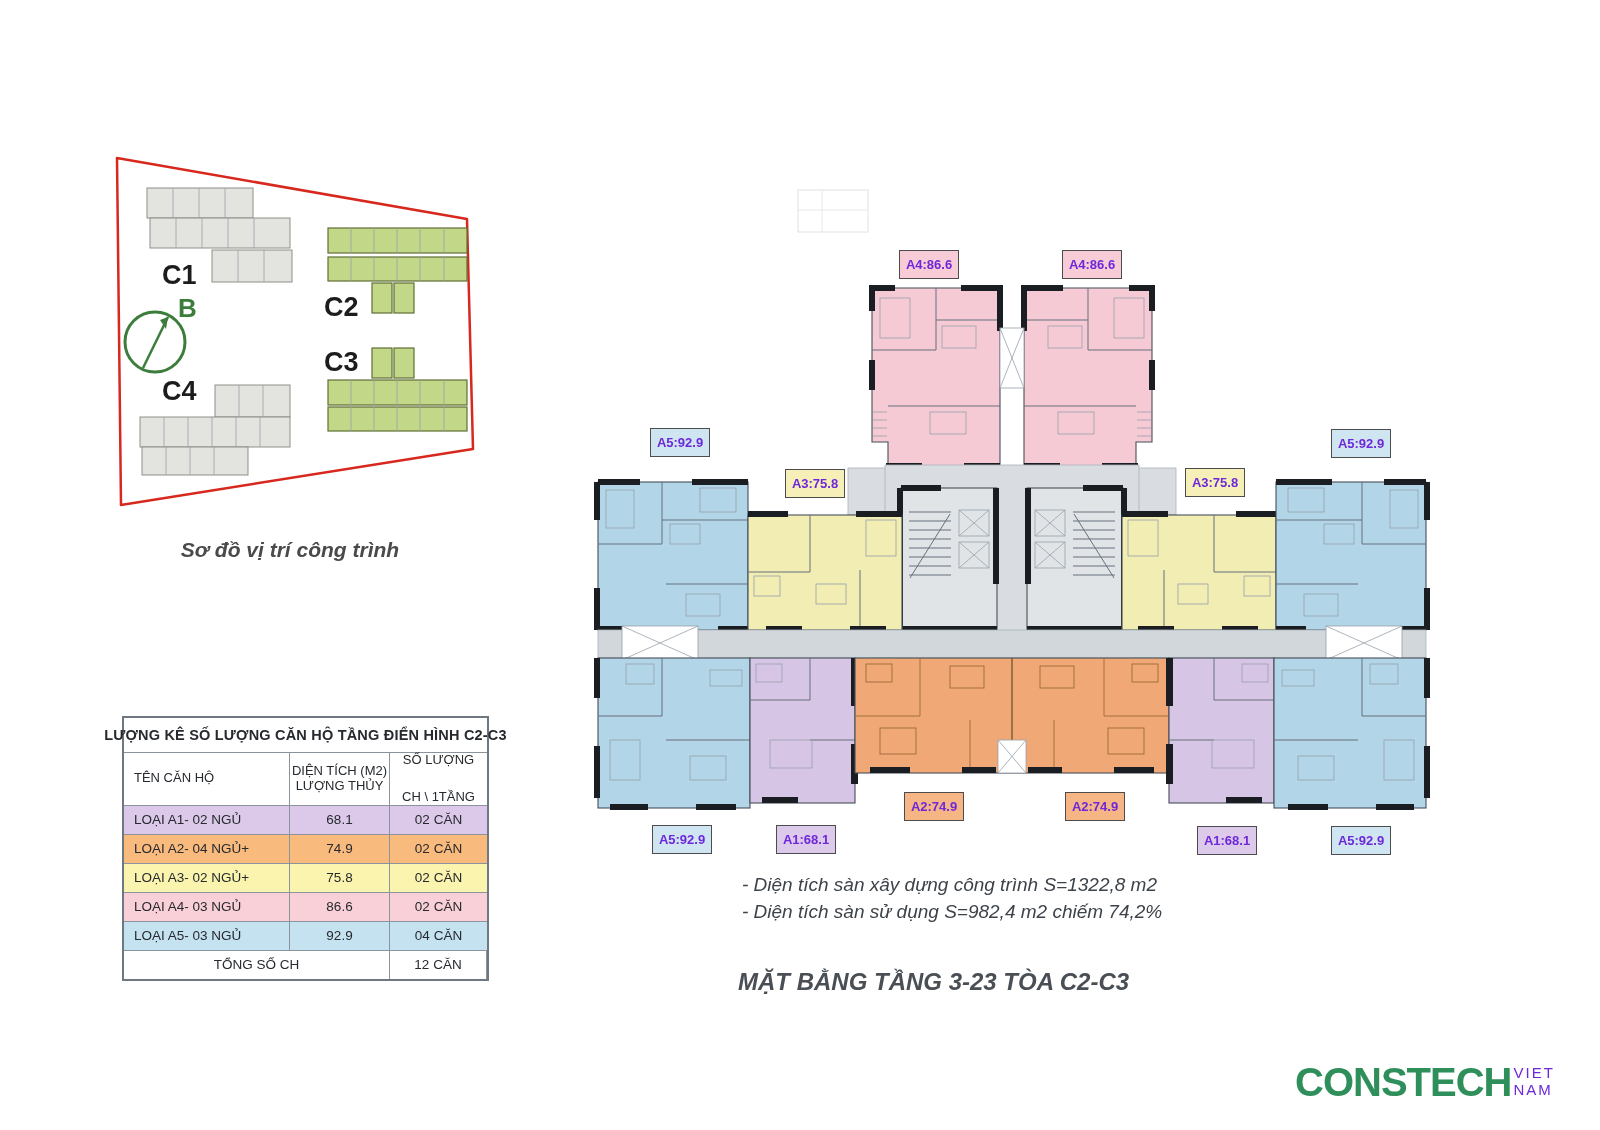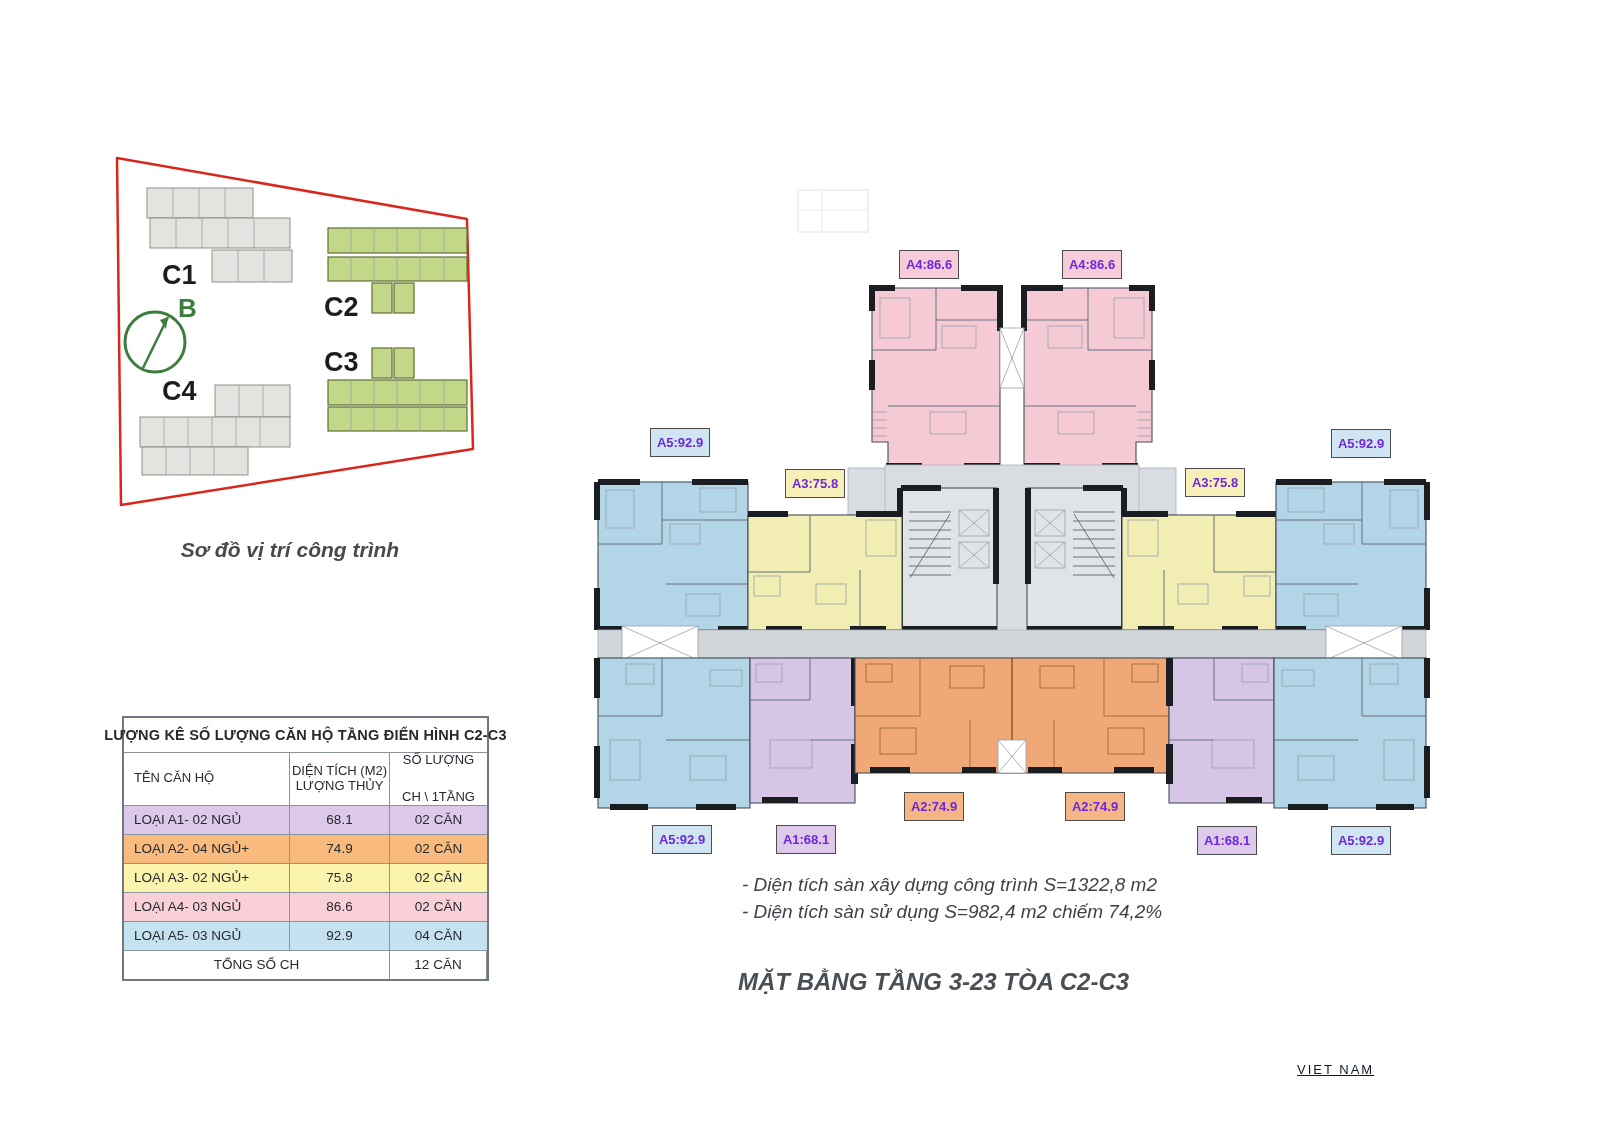--- a/index.html
+++ b/index.html
@@ -54,21 +54,21 @@
     left:150px;top:538px;width:280px;text-align:center;
     font-style:italic;font-weight:600;font-size:21px;color:#4a4a4a;
   }
   .note{left:742px;font-style:italic;font-weight:500;font-size:19px;color:#3d434a;white-space:nowrap;}
   .plan-title{
     left:738px;top:968px;width:340px;text-align:center;
     font-weight:bold;font-style:italic;font-size:24px;color:#4a4f55;white-space:nowrap;
   }
   .logo{left:1295px;top:1062px;display:flex;align-items:flex-end;}
   .logo-main{font-size:40px;font-weight:600;color:#2f8f5b;letter-spacing:-1px;line-height:1;}
-  .logo-sub{font-size:13px;color:#0f172a;letter-spacing:2px;margin-left:2px;margin-bottom:4px;text-decoration:underline;}
+  .logo-sub{font-size:15px;color:#6d28d9;letter-spacing:2px;margin-left:2px;margin-bottom:4px;}
 </style>
 </head>
 <body>
 
 <svg class="abs" style="left:100px;top:140px" width="400" height="440" viewBox="0 0 400 440">
   <polygon points="17,18 367,79 373,309 21,365" fill="none" stroke="#d8281e" stroke-width="2.5" stroke-linejoin="round"></polygon>
 
   <g fill="#e3e3df" stroke="#8f8f89" stroke-width="1">
     <rect x="47" y="48" width="106" height="30"></rect>
       <rect x="50" y="78" width="140" height="30"></rect>
@@ -367,14 +367,15 @@
 <div class="abs ulabel lb-blue" style="left:652px;top:825px">A5:92.9</div>
 <div class="abs ulabel lb-purple" style="left:776px;top:825px">A1:68.1</div>
 <div class="abs ulabel lb-purple" style="left:1197px;top:826px">A1:68.1</div>
 <div class="abs ulabel lb-blue" style="left:1331px;top:826px">A5:92.9</div>
 
 <div class="abs note" style="top:874px">- Diện tích sàn xây dựng công trình S=1322,8 m2</div>
 <div class="abs note" style="top:901px">- Diện tích sàn sử dụng S=982,4 m2 chiếm 74,2%</div>
 <div class="abs plan-title">MẶT BẰNG TẦNG 3-23 TÒA C2-C3</div>
 
 <div class="abs logo">
+  <span class="logo-main">CONSTECH</span>
   <span class="logo-sub">VIET NAM</span>
 </div>
 
 </body></html>

